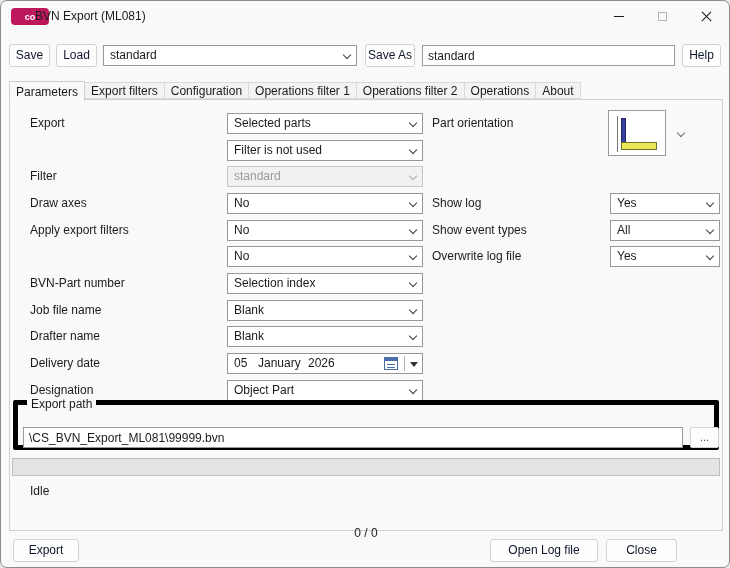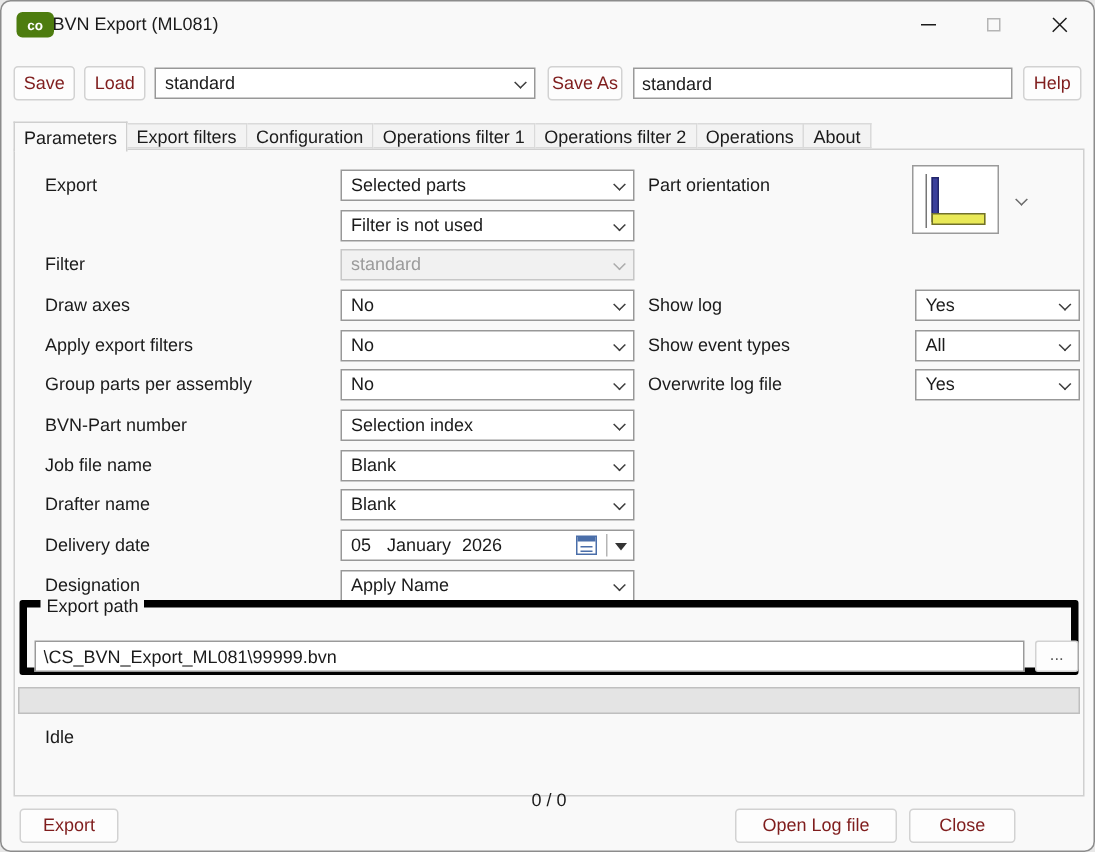--- a/index.html
+++ b/index.html
@@ -2,36 +2,36 @@
 <html><head>
 <meta charset="utf-8">
 <style>
   * { margin:0; padding:0; box-sizing:border-box; }
   html,body { width:730px; height:568px; background:#e8e8e8; font-family:"Liberation Sans", sans-serif; }
   .window { position:relative; width:730px; height:568px; background:#f9f9f9;
             border:1px solid #8c8c8c; border-radius:7px; overflow:hidden; color:#1b1b1b; }
 
   
   .titlebar { position:absolute; left:0; top:0; right:0; height:31px; }
-  .app-icon { position:absolute; left:10px; top:7px; width:25px; height:17px; border-radius:4px;
-              background:#4d7c0f; color:#fff; font-size:9px; font-weight:bold;
+  .app-icon { position:absolute; left:10px; top:7px; width:38px; height:17px; border-radius:4px;
+              background:#be185d; color:#fff; font-size:9px; font-weight:bold;
               display:flex; align-items:center; justify-content:center; }
   .title-text { position:absolute; left:34px; top:0; height:31px; line-height:31px; font-size:12px; }
   .wc { position:absolute; top:0; width:45px; height:30px; display:flex; align-items:center; justify-content:center; }
   .wc.min { right:88px; } .wc.max { right:44px; } .wc.close { right:0; }
   .glyph-min { width:10px; height:1px; background:#1b1b1b; display:block; }
   .glyph-max { width:9px; height:9px; border:1px solid #b5b5b5; display:block; }
   .glyph-close { position:relative; width:13px; height:13px; display:block; }
   .glyph-close::before, .glyph-close::after { content:""; position:absolute; left:0; top:6px; width:13px; height:1.3px; background:#1b1b1b; }
   .glyph-close::before { transform:rotate(45deg); }
   .glyph-close::after  { transform:rotate(-45deg); }
 
   
   .btn { position:absolute; height:23px; background:#fdfdfd; border:1px solid #d2d2d2; border-radius:3px;
-         font-size:12px; line-height:21px; text-align:center; color:#7f1d1d; cursor:default; }
+         font-size:12px; line-height:21px; text-align:center; color:#0f172a; cursor:default; }
   .combo { position:absolute; height:21px; background:#fff; border:1px solid #989898;
            font-size:12px; line-height:19px; padding:0 18px 0 6px; white-space:nowrap; overflow:hidden; }
   .chev { position:absolute; right:6px; top:6px; width:6px; height:6px;
           border-right:1.4px solid #3c3c3c; border-bottom:1.4px solid #3c3c3c; transform:rotate(45deg); }
   .combo.disabled { background:#f1f1f1; color:#9b9b9b; border-color:#c7c7c7; }
   .combo.disabled .chev { border-color:#ababab; }
   .textbox { position:absolute; height:21px; background:#fff; border:1px solid #9a9a9a;
              font-size:12px; padding:0 5px; font-family:inherit; color:#1b1b1b; outline:none; }
   .lbl { position:absolute; font-size:12px; line-height:21px; }
 
@@ -142,21 +142,20 @@
       <span>No</span>
       <span class="chev"></span>
     </div>
 
     <span class="lbl" style="left:20px; top:120px;">Apply export filters</span>
     <div class="combo" style="left:217px; top:120px; width:196px;">
       <span>No</span>
       <span class="chev"></span>
     </div>
 
-    <span class="lbl" style="left:20px; top:146px;">Group parts per assembly</span>
     <div class="combo" style="left:217px; top:146px; width:196px;">
       <span>No</span>
       <span class="chev"></span>
     </div>
 
     <span class="lbl" style="left:20px; top:173px;">BVN-Part number</span>
     <div class="combo" style="left:217px; top:173px; width:196px;">
       <span>Selection index</span>
       <span class="chev"></span>
     </div>
@@ -178,21 +177,21 @@
       <span class="dpart" style="left:6px;">05</span>
       <span class="dpart" style="left:30px;">January</span>
       <span class="dpart" style="left:80px;">2026</span>
       <span class="cal-icon"></span>
       <span class="dp-divider"></span>
       <span class="dp-arrow"></span>
     </div>
 
     <span class="lbl" style="left:20px; top:280px;">Designation</span>
     <div class="combo" style="left:217px; top:280px; width:196px;">
-      <span>Apply Name</span>
+      <span>Object Part</span>
       <span class="chev"></span>
     </div>
 
     <span class="lbl" style="left:422px; top:13px;">Part orientation</span>
     <div class="orient">
       <div class="orient-img">
         <span class="orient-axis"></span>
         <span class="orient-vbar"></span>
         <span class="orient-hbar"></span>
       </div>

